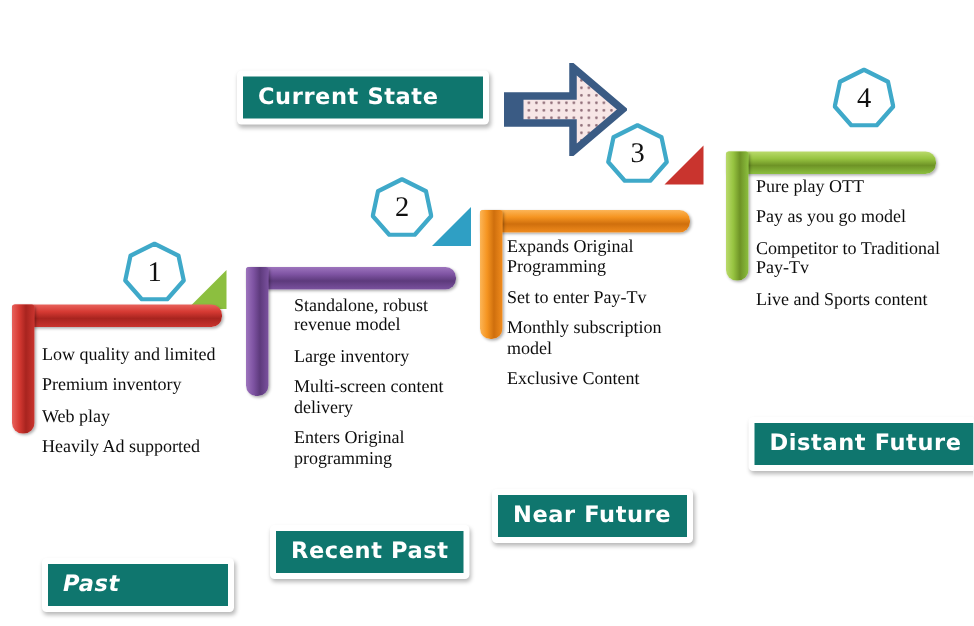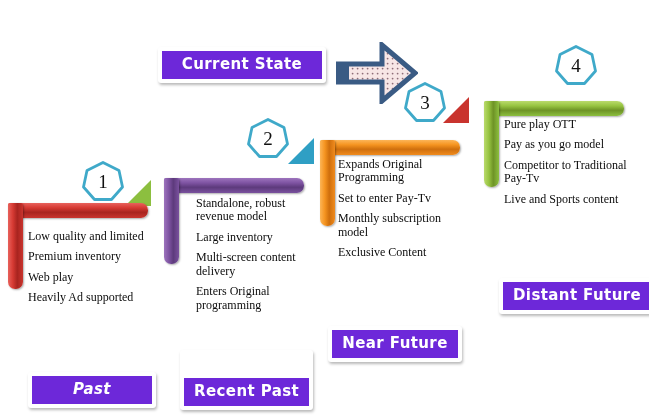--- a/index.html
+++ b/index.html
@@ -20,27 +20,26 @@
 
   
   .pill {
     position: absolute;
     background: #ffffff;
     border-radius: 3px;
     padding: 4px;
     box-shadow: 1px 2px 3px rgba(0,0,0,0.28);
   }
   .pill-inner {
-    background: #6d28d9;
+    background: #0f766e;
     color: #ffffff;
     font-family: "DejaVu Sans", sans-serif;
     font-weight: bold;
     font-size: 15px;
     letter-spacing: 0.4px;
-    text-align: center;
     padding: 6px 10px 7px 10px;
     line-height: 1;
     white-space: nowrap;
   }
 
   
   .badge {
     position: absolute;
     width: 42px;
     height: 42px;
@@ -191,21 +190,21 @@
       background:linear-gradient(to right,#9d74bd 0%,#7f54a3 32%,#5d3a7c 62%,#7a519e 100%);
       box-shadow:1px 1px 2px rgba(0,0,0,0.32);"></div>
   </div>
   <div class="items" style="left:196px; top:197px; width:128px;">
     <div class="it">Standalone, robust revenue model</div>
     <div class="it">Large inventory</div>
     <div class="it">Multi-screen content delivery</div>
     <div class="it">Enters Original programming</div>
   </div>
   <div class="pill" style="left:180px; top:350px;">
-    <div class="pill-inner" style="min-width:100px;margin-top:24px;">Recent Past</div>
+    <div class="pill-inner" style="min-width:100px;">Recent Past</div>
   </div>
 
   <div class="bracket" style="left:320px; top:140px;">
     <div class="hbar" style="width:140px;
       background:linear-gradient(to bottom,#fcb557 0%,#f59420 32%,#cf6f0d 62%,#f08b1d 100%);
       box-shadow:1px 1px 2px rgba(0,0,0,0.32);"></div>
     <div class="vbar" style="height:86px;
       background:linear-gradient(to right,#fcb557 0%,#f59420 32%,#cf6f0d 62%,#f08b1d 100%);
       box-shadow:1px 1px 2px rgba(0,0,0,0.32);"></div>
   </div>

